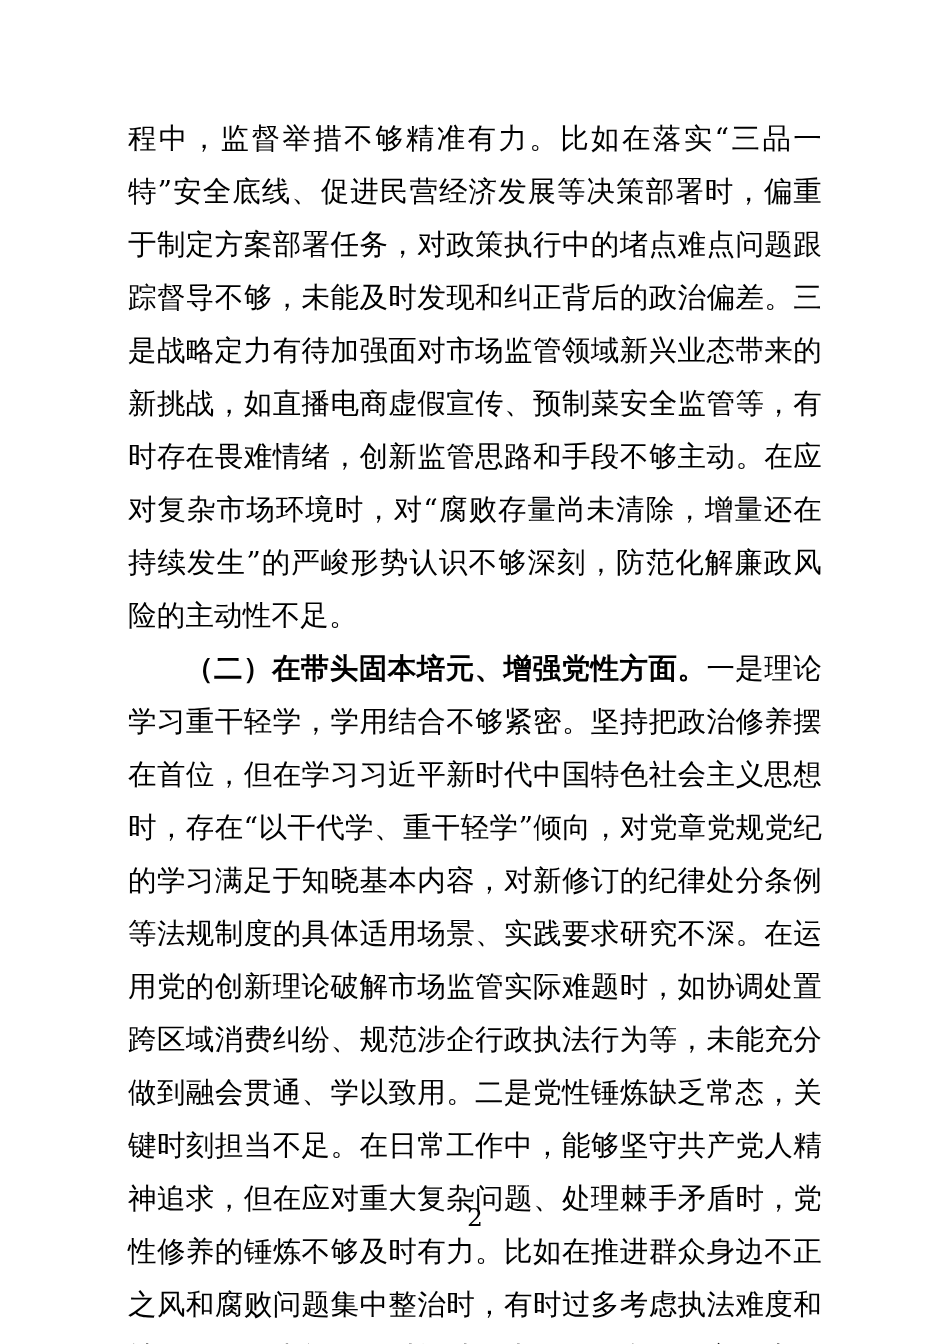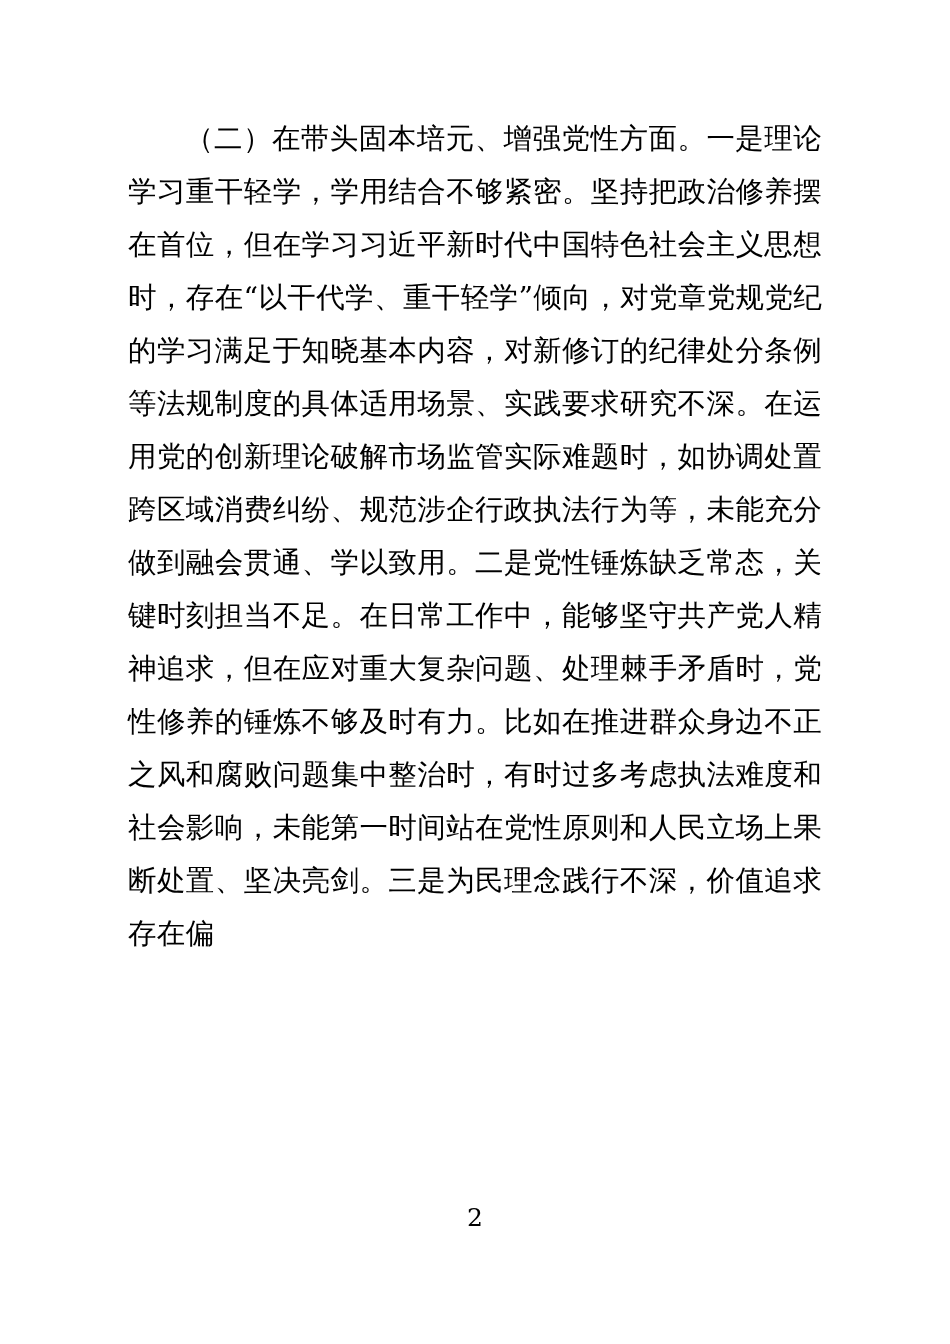--- a/index.html
+++ b/index.html
@@ -44,24 +44,25 @@
     position: absolute;
     left: 0;
     right: 0;
     bottom: 112px;
     text-align: center;
     font-size: 25px;
     font-family: "DejaVu Serif", "Liberation Serif", serif;
     color: #000000;
   }
   b, .bold {
-    font-weight: 400;
+    font-weight: 700;
   }
 </style>
 </head>
 <body>
 
 <div class="page">
   <div class="doc-body">
+    <p class="para">程中，监督举措不够精准有力。比如在落实“三品一特”安全底线、促进民营经济发展等决策部署时，偏重于制定方案部署任务，对政策执行中的堵点难点问题跟踪督导不够，未能及时发现和纠正背后的政治偏差。三是战略定力有待加强面对市场监管领域新兴业态带来的新挑战，如直播电商虚假宣传、预制菜安全监管等，有时存在畏难情绪，创新监管思路和手段不够主动。在应对复杂市场环境时，对“腐败存量尚未清除，增量还在持续发生”的严峻形势认识不够深刻，防范化解廉政风险的主动性不足。</p>
     <p class="para-indent"><span class="bold">（二）在带头固本培元、增强党性方面。</span><span>一是理论学习重干轻学，学用结合不够紧密。坚持把政治修养摆在首位，但在学习习近平新时代中国特色社会主义思想时，存在“以干代学、重干轻学”倾向，对党章党规党纪的学习满足于知晓基本内容，对新修订的纪律处分条例等法规制度的具体适用场景、实践要求研究不深。在运用党的创新理论破解市场监管实际难题时，如协调处置跨区域消费纠纷、规范涉企行政执法行为等，未能充分做到融会贯通、学以致用。二是党性锤炼缺乏常态，关键时刻担当不足。在日常工作中，能够坚守共产党人精神追求，但在应对重大复杂问题、处理棘手矛盾时，党性修养的锤炼不够及时有力。比如在推进群众身边不正之风和腐败问题集中整治时，有时过多考虑执法难度和社会影响，未能第一时间站在党性原则和人民立场上果断处置、坚决亮剑。三是为民理念践行不深，价值追求存在偏</span></p>
   </div>
   <div class="page-number">2</div>
 </div>
 
 </body></html>

